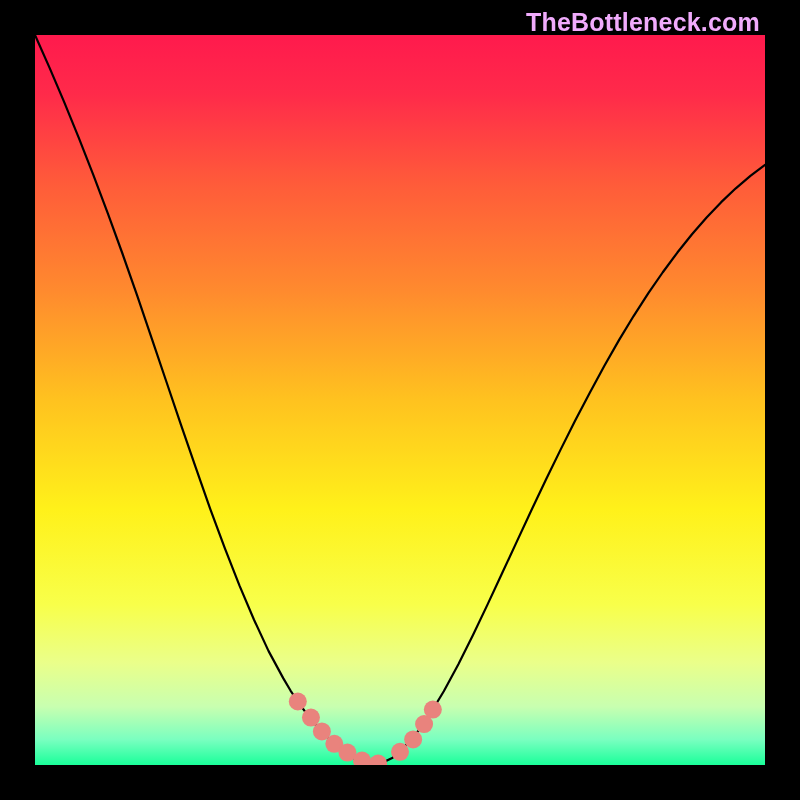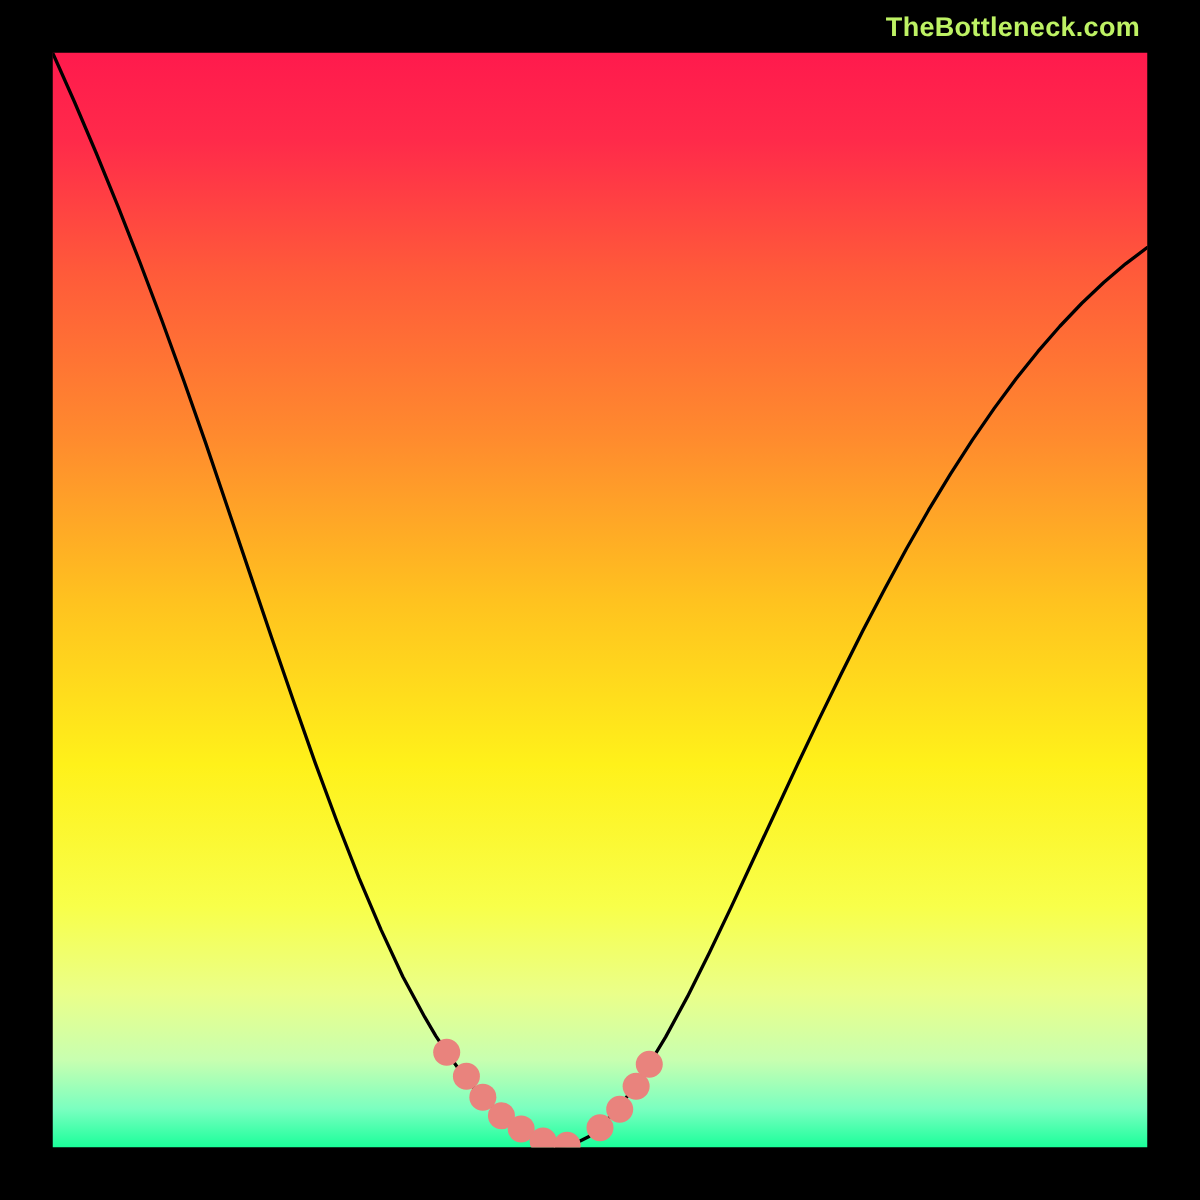--- a/index.html
+++ b/index.html
@@ -19,23 +19,23 @@
   }
   .gradient-bg {
     position: absolute;
     inset: 0;
   }
   .watermark {
     position: absolute;
     top: 8px;
     right: 40px;
     font-family: Arial, Helvetica, sans-serif;
-    font-size: 18px;
+    font-size: 25px;
     font-weight: 600;
-    color: #bef264;
+    color: #f0abfc;
     letter-spacing: 0.2px;
   }
   svg.curve {
     position: absolute;
     inset: 0;
     width: 100%;
     height: 100%;
   }
 </style>
 </head>

